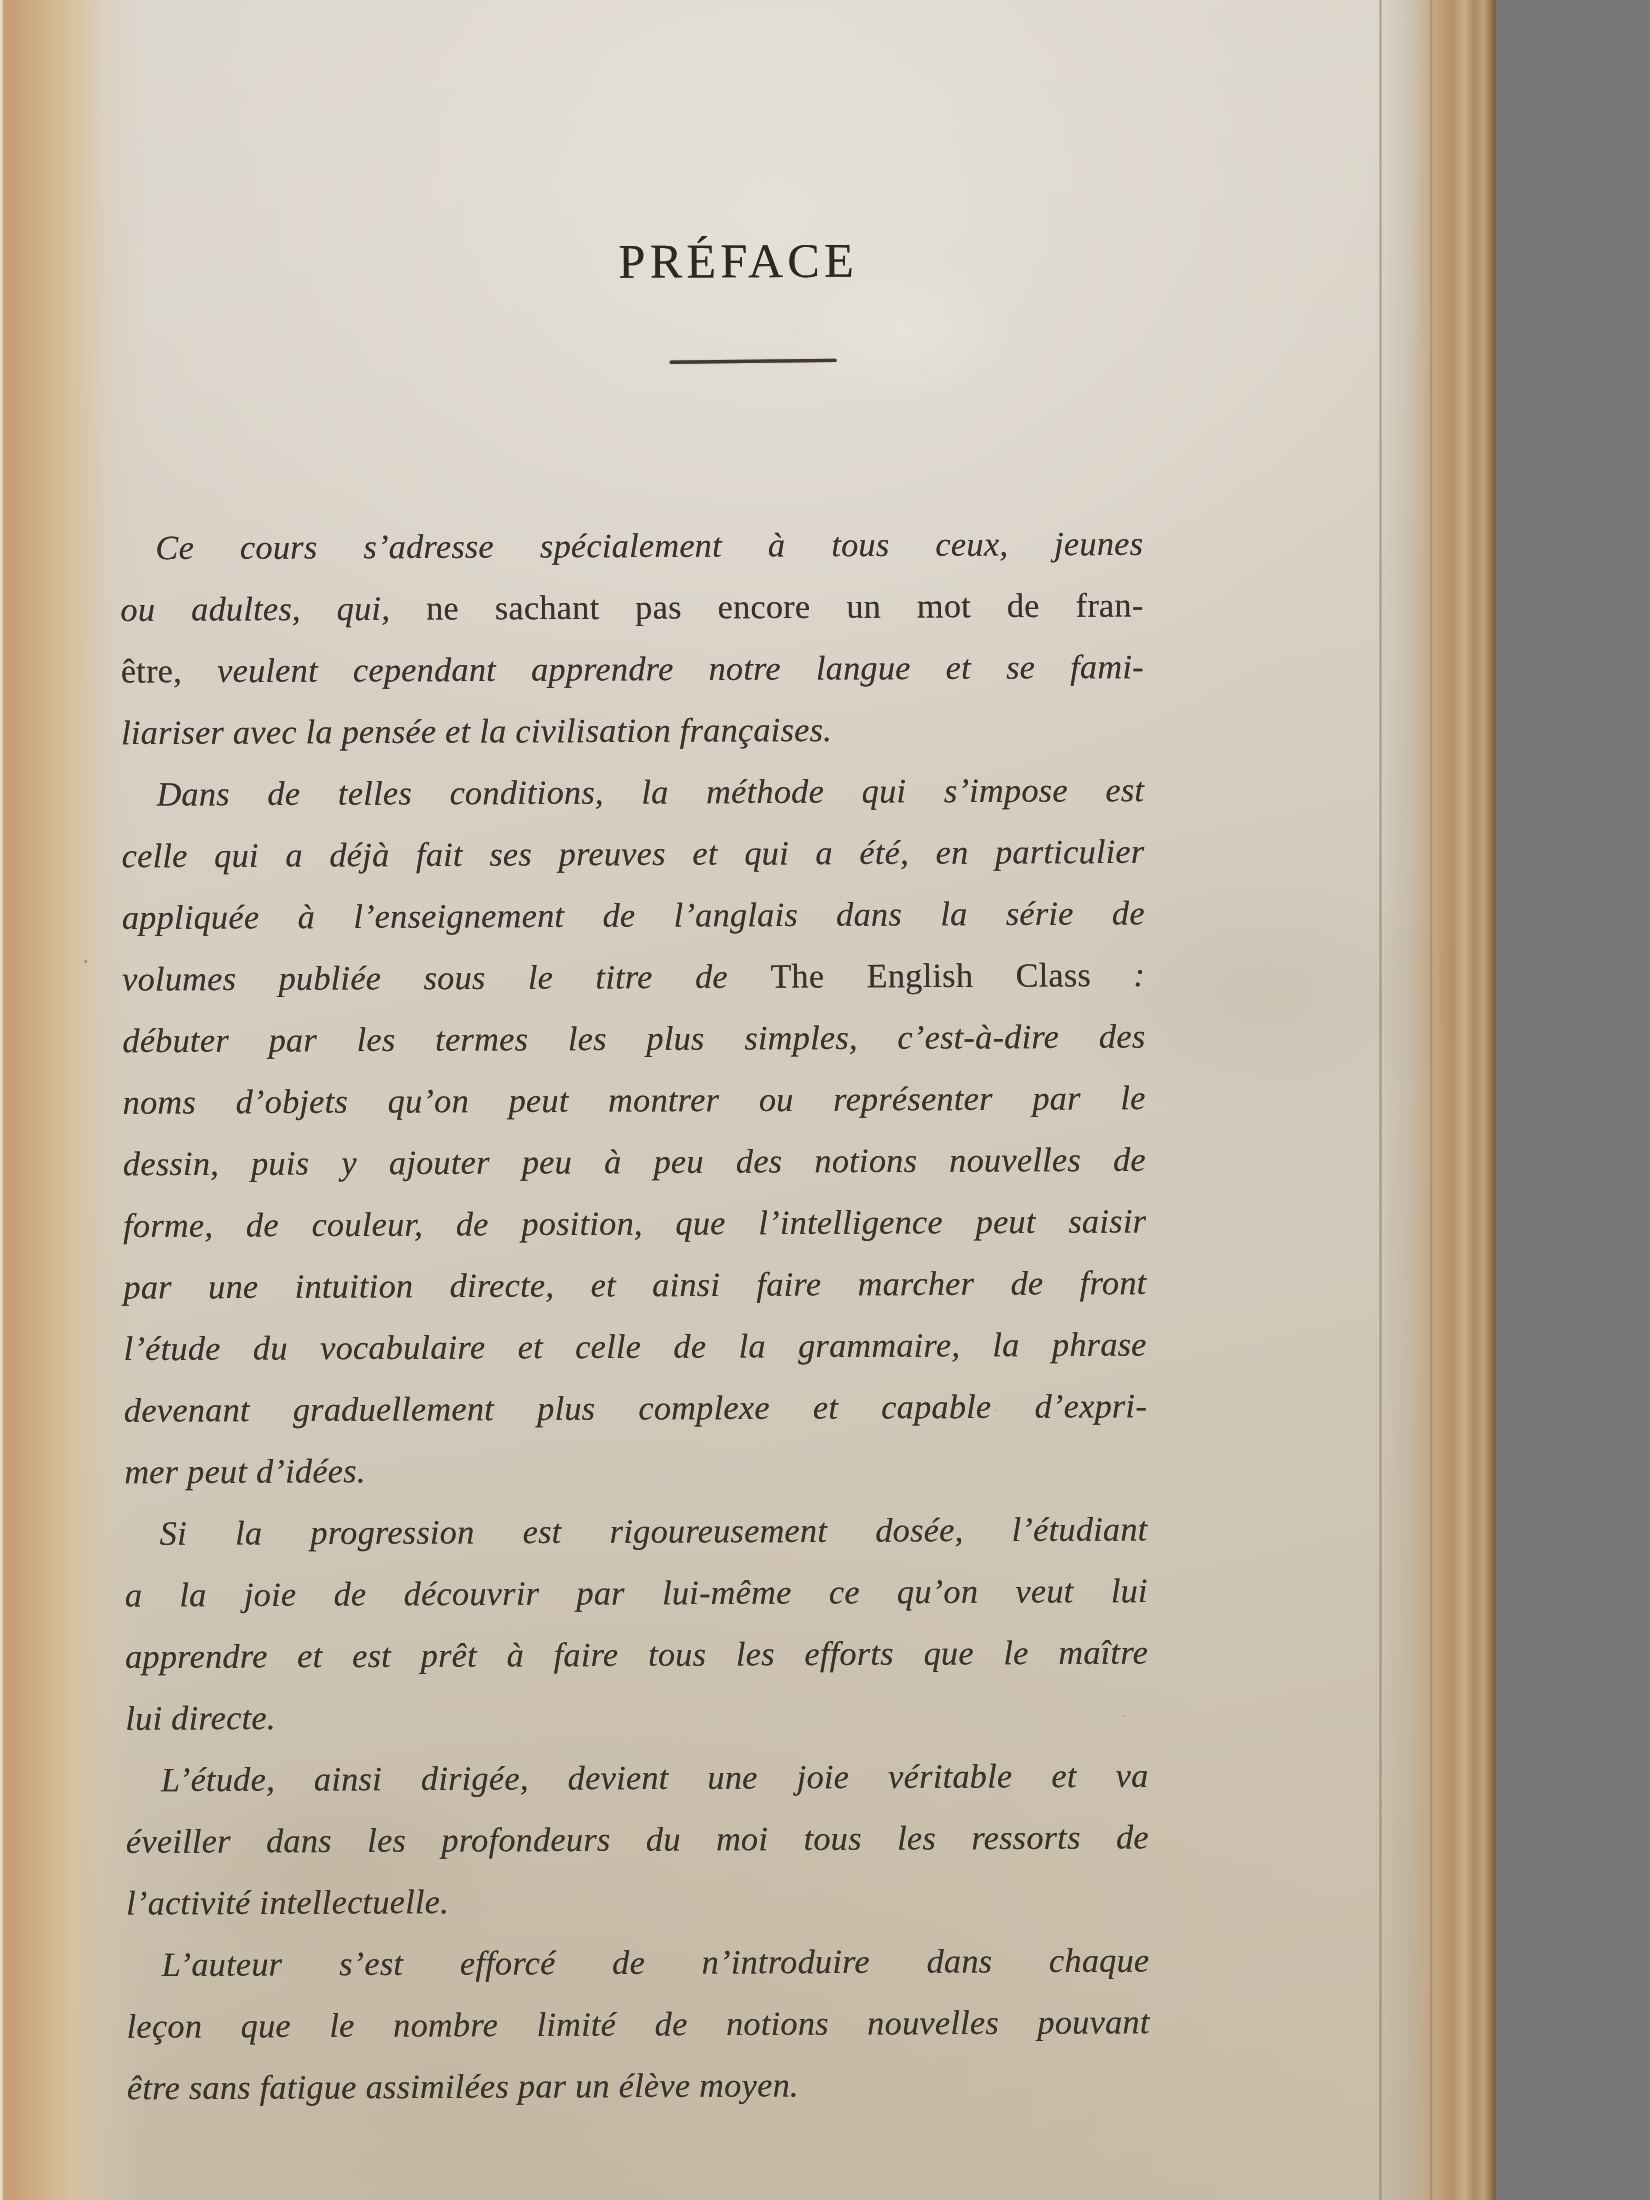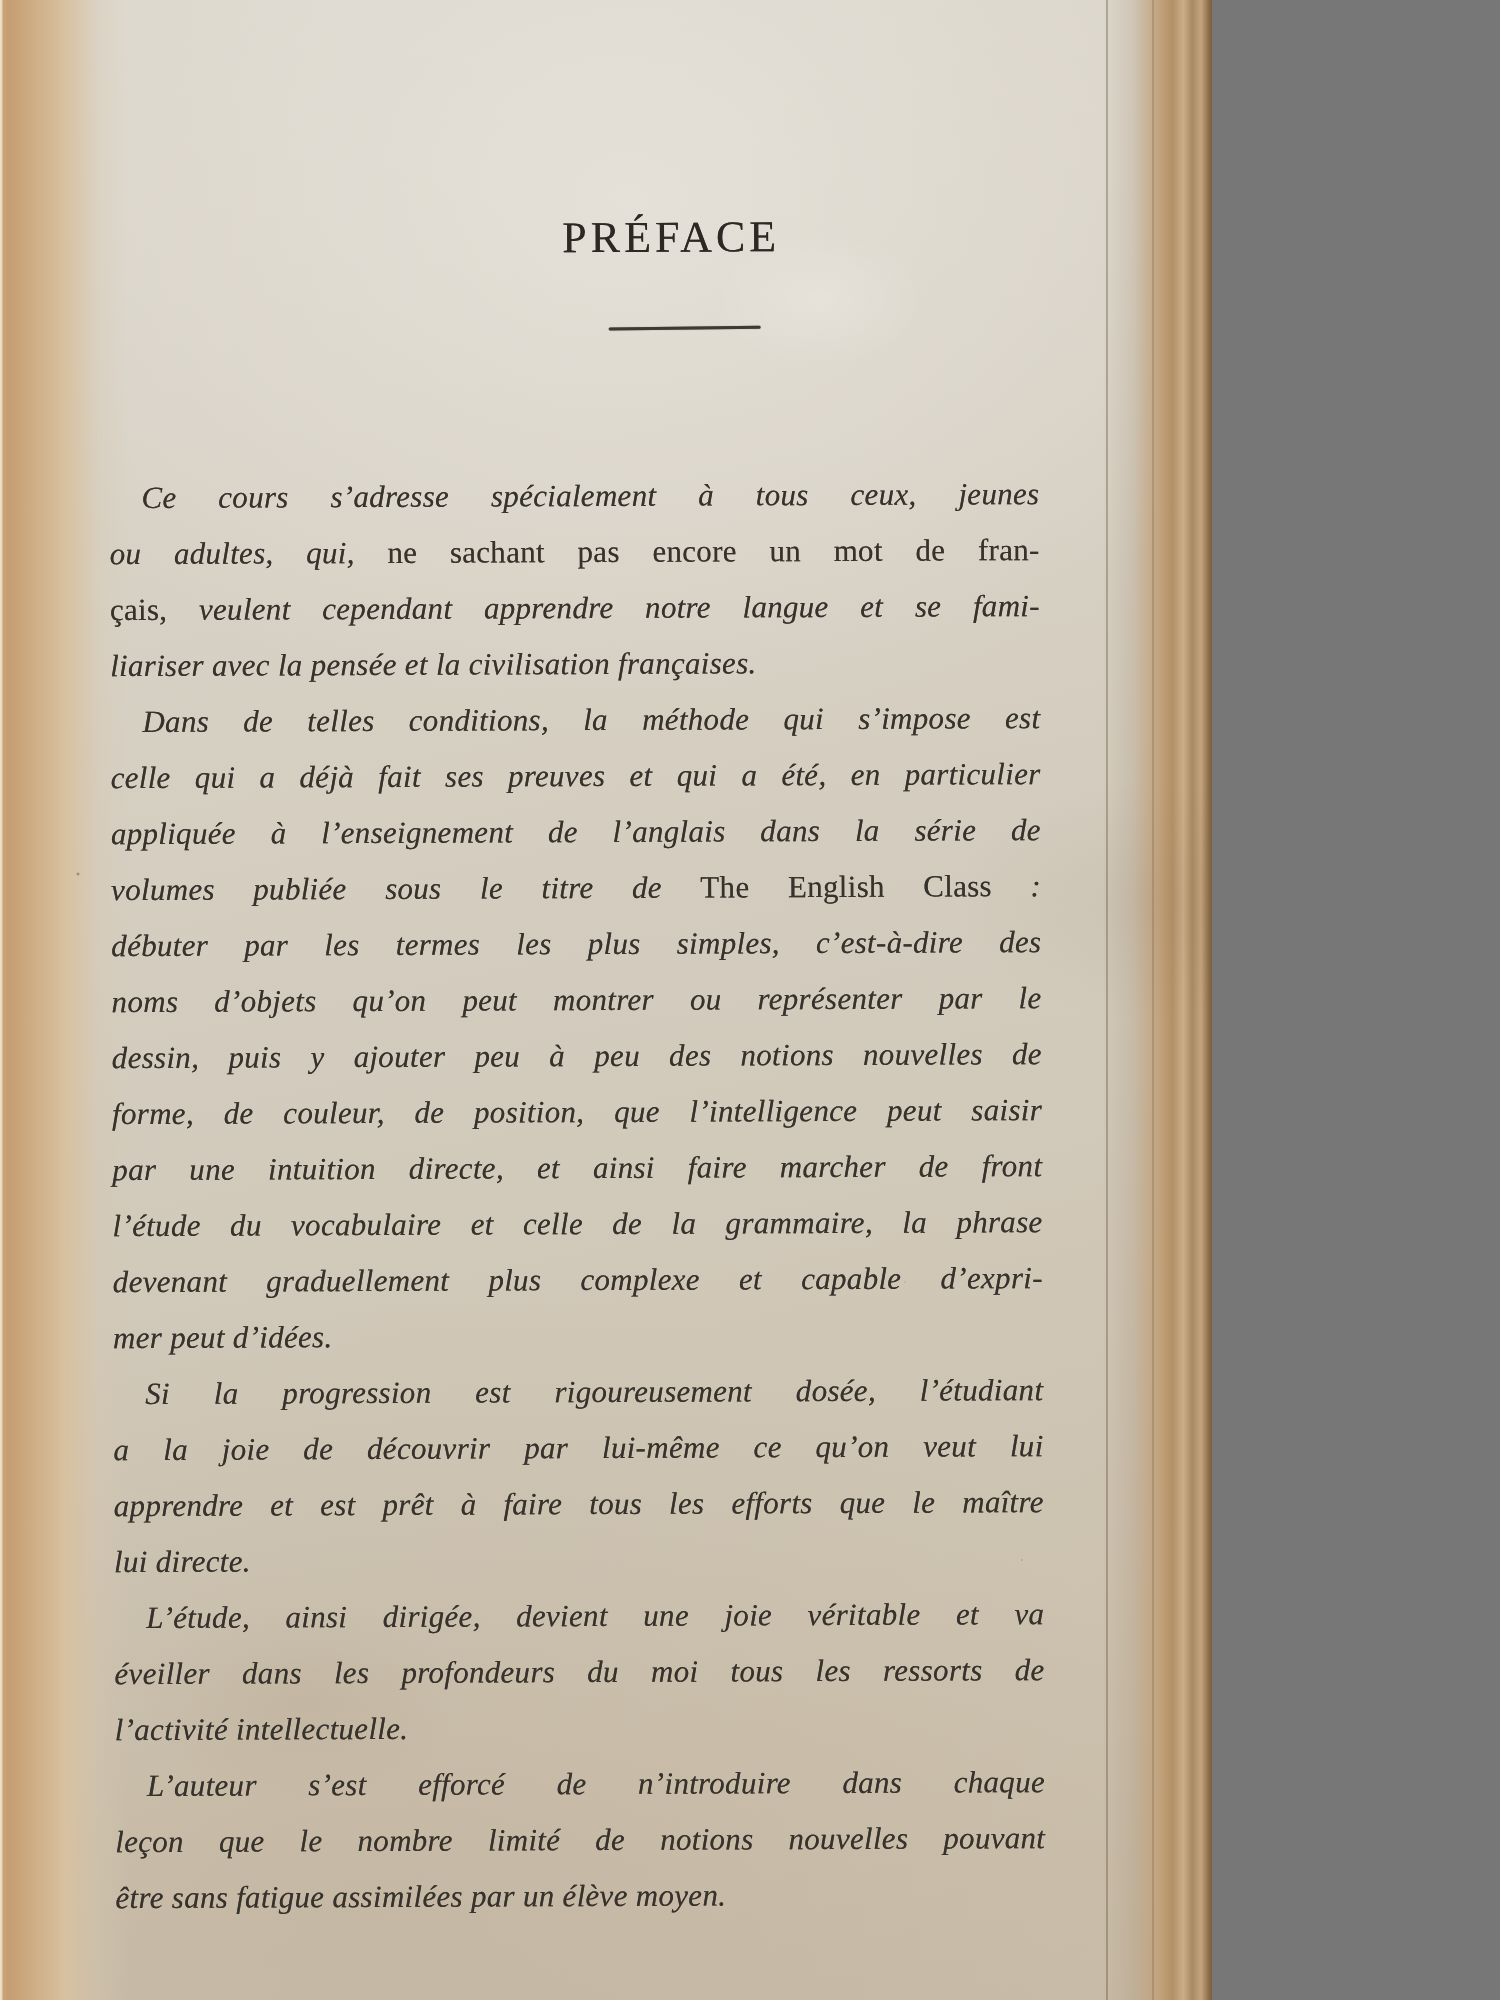--- a/index.html
+++ b/index.html
@@ -1,18 +1,18 @@
 <!DOCTYPE html>
 <html><head>
 <meta charset="utf-8">
 <style>
   html,body{margin:0;padding:0;background:#777;}
   #page{
     position:relative;
-    width:1212px;height:2000px;
+    width:1360px;height:2000px;
     overflow:hidden;
     font-family:"Liberation Serif","DejaVu Serif",serif;
     background:
       radial-gradient(ellipse 950px 750px at 52% 10%, rgba(238,235,228,.55), rgba(238,235,228,0) 72%),
       radial-gradient(ellipse 1200px 900px at 30% 95%, rgba(140,115,85,.10), rgba(140,115,85,0) 70%),
       linear-gradient(168deg,#dcd7cd 0%,#d7d1c5 28%,#d1c9ba 58%,#ccc1ae 84%,#c8bca8 100%);
   }
   
   .gutter-left{
     position:absolute;left:0;top:0;bottom:0;width:130px;pointer-events:none;
@@ -90,21 +90,21 @@
   <div class="binding-line" style="right:58px;background:rgba(120,95,65,.28);"></div>
   <div class="texture"></div>
 
   <div class="sheet">
     <div class="title">PRÉFACE</div>
     <div class="title-divider"></div>
     <div class="body-text">
         <div class="para">
           <div class="pline first"><span class="ital">Ce cours s’adresse spécialement à tous ceux, jeunes</span></div>
           <div class="pline"><span class="ital">ou adultes, qui, </span><span class="roman">ne sachant pas encore un mot de fran-</span></div>
-          <div class="pline"><span class="roman">çais, </span><span class="ital">veulent cependant apprendre notre langue et se fami-</span></div>
+          <div class="pline"><span class="roman">être, </span><span class="ital">veulent cependant apprendre notre langue et se fami-</span></div>
           <div class="pline plast"><span class="ital">liariser avec la pensée et la civilisation françaises.</span></div>
         </div>
         <div class="para">
           <div class="pline first"><span class="ital">Dans de telles conditions, la méthode qui s’impose est</span></div>
           <div class="pline"><span class="ital">celle qui a déjà fait ses preuves et qui a été, en particulier</span></div>
           <div class="pline"><span class="ital">appliquée à l’enseignement de l’anglais dans la série de</span></div>
           <div class="pline"><span class="ital">volumes publiée sous le titre de </span><span class="roman">The English Class</span><span class="ital"> :</span></div>
           <div class="pline"><span class="ital">débuter par les termes les plus simples, c’est-à-dire des</span></div>
           <div class="pline"><span class="ital">noms d’objets qu’on peut montrer ou représenter par le</span></div>
           <div class="pline"><span class="ital">dessin, puis y ajouter peu à peu des notions nouvelles de</span></div>

